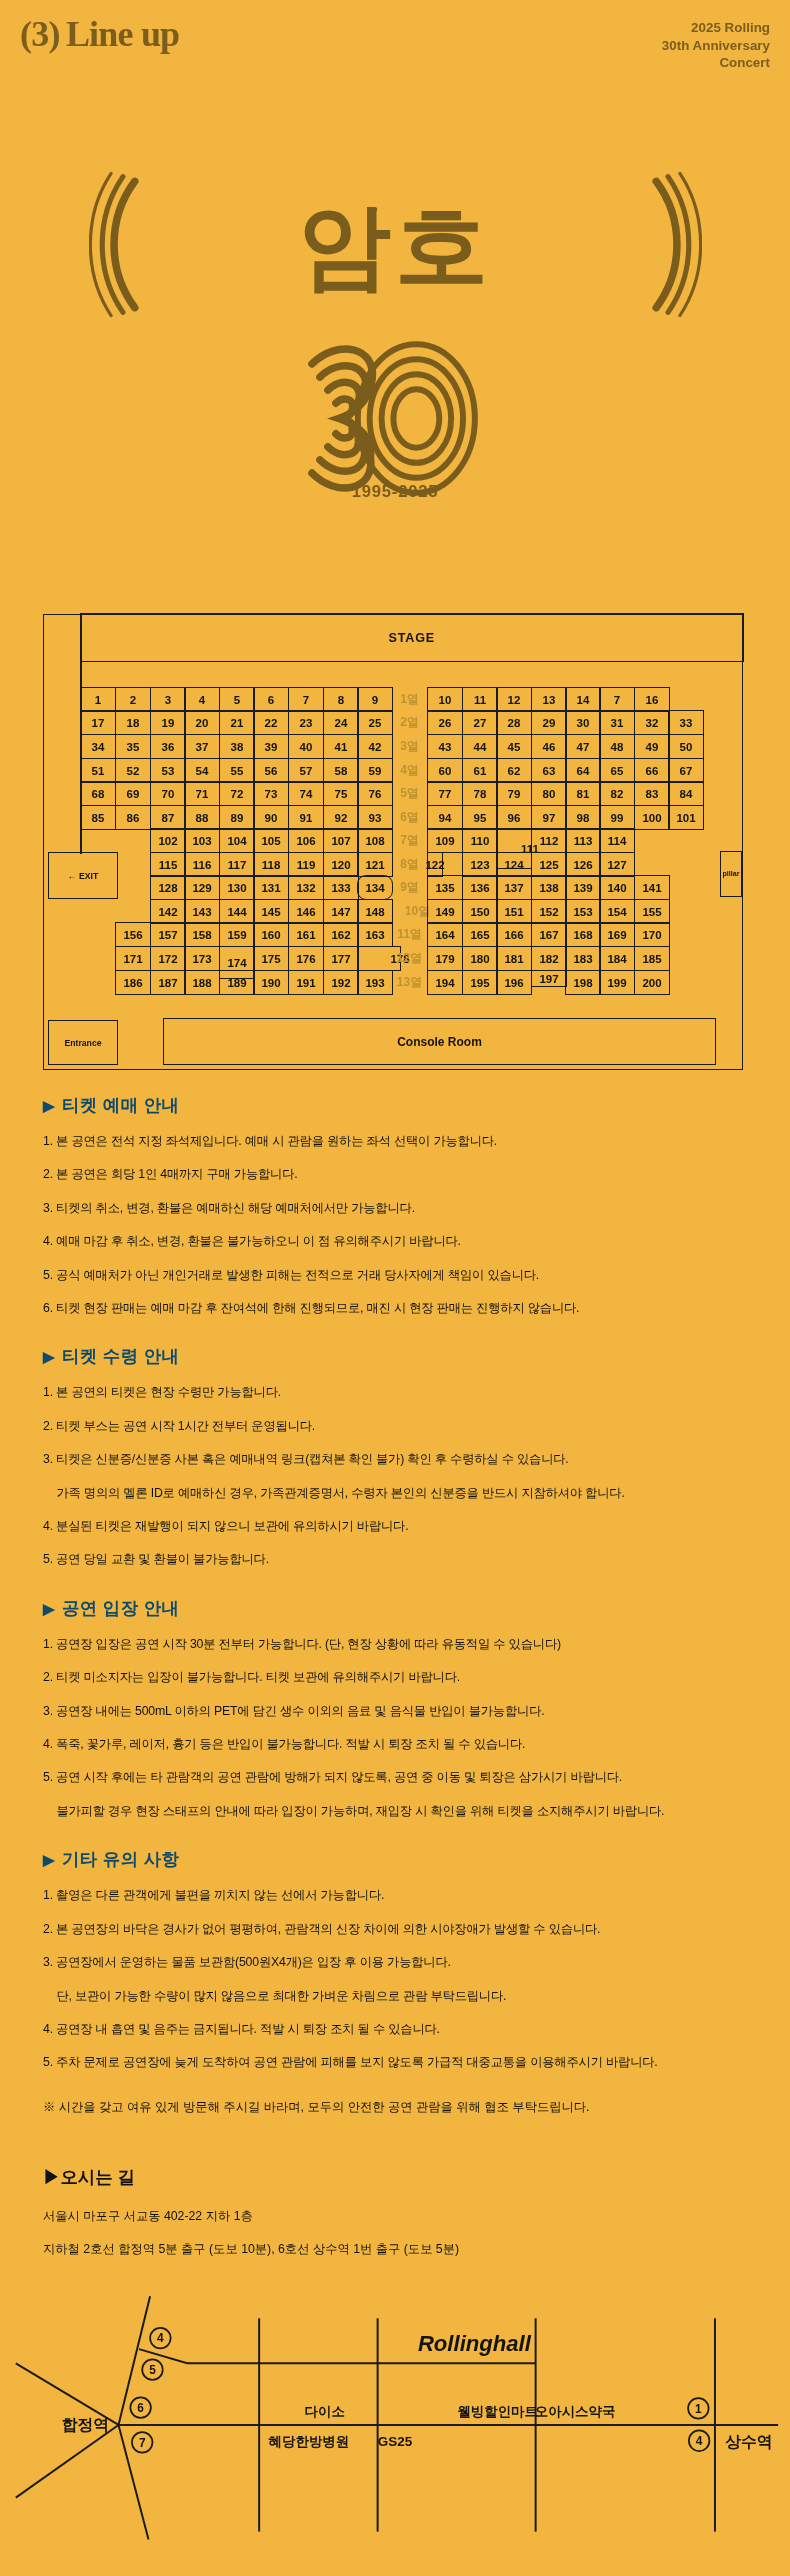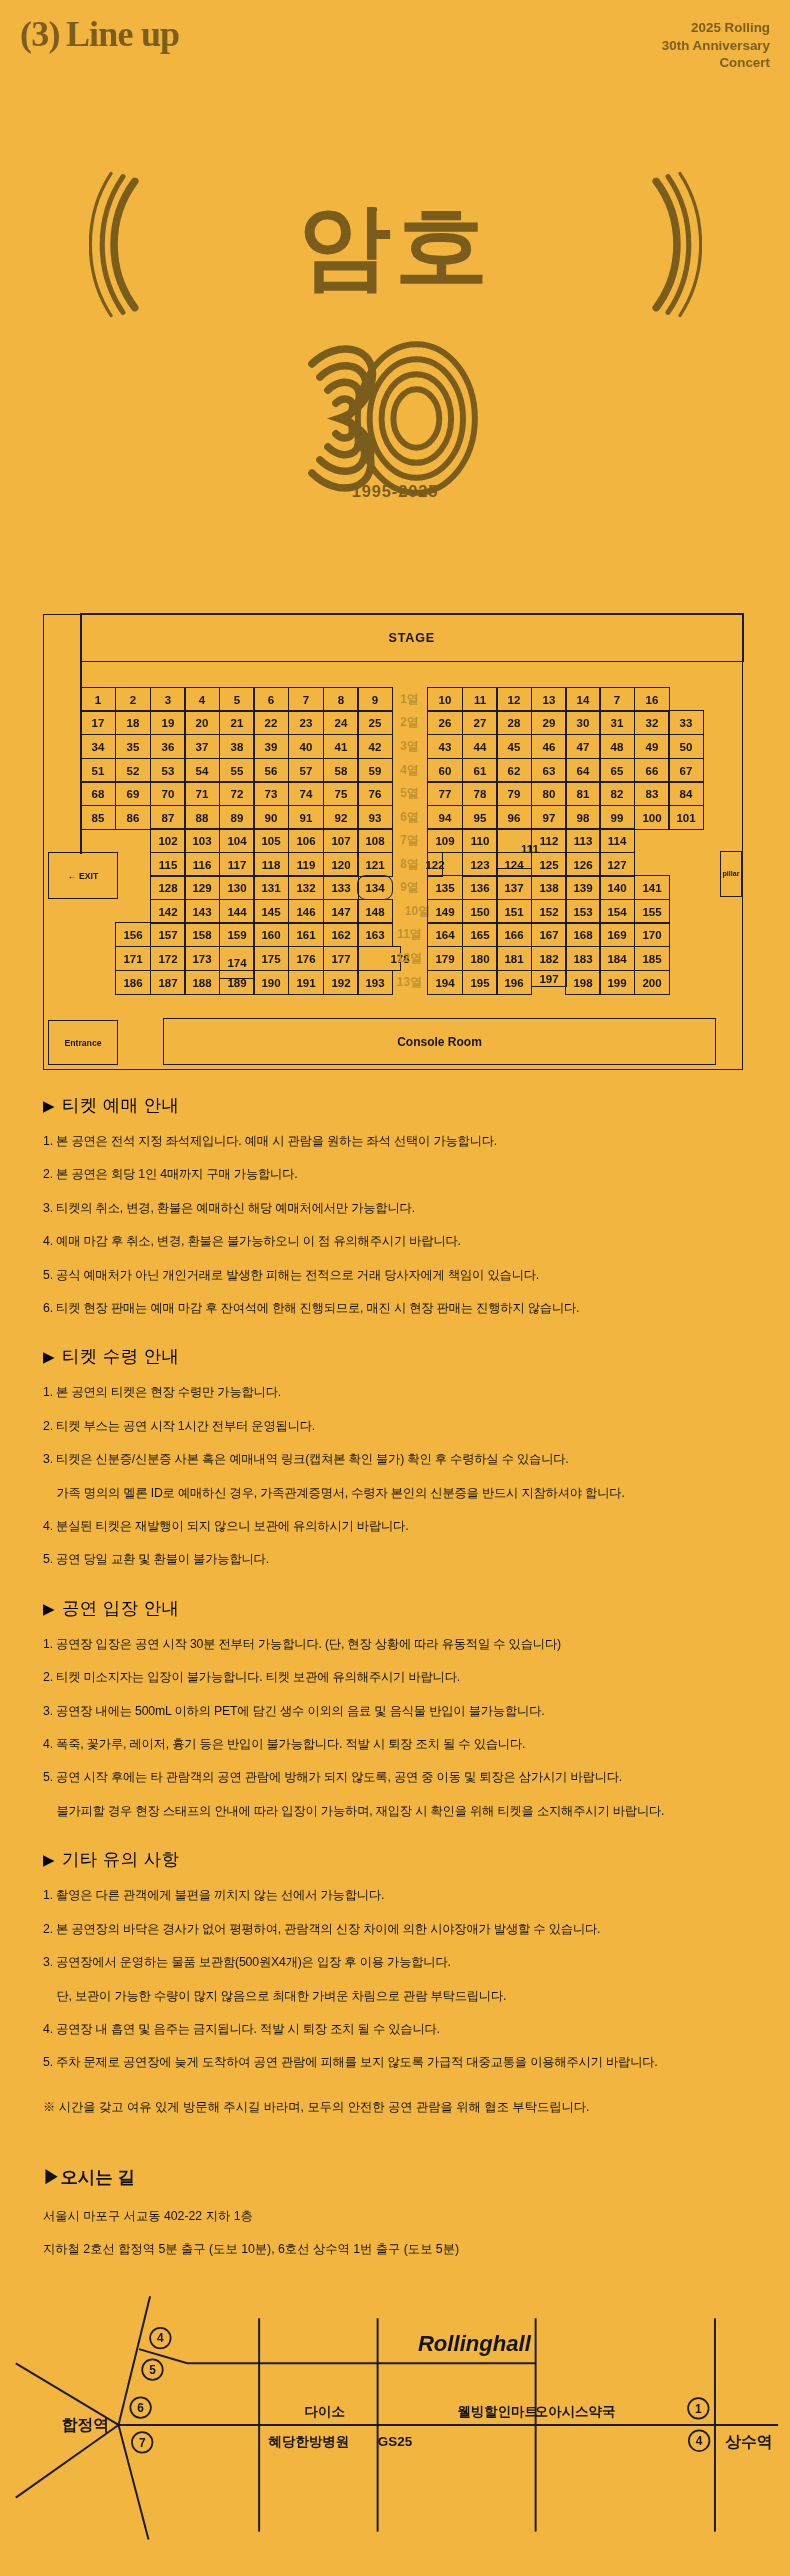--- a/index.html
+++ b/index.html
@@ -33,21 +33,21 @@
   .consolebox{left:119px;top:403px;width:553px;height:47px;font-weight:700;font-size:12px;}
   .seat{position:absolute;border:1.2px solid #1B1B1B;box-sizing:border-box;
     display:flex;align-items:center;justify-content:center;
     font-size:11.5px;font-weight:700;color:#141414;}
   .rowlabel{position:absolute;display:flex;align-items:center;justify-content:center;
     font-size:12px;font-weight:700;color:#BE9330;}
 
   
   .sections{left:43px;top:1093px;width:711px;color:#121212;}
   .sec{margin-bottom:28.5px;}
-  .sec h2{margin:0 0 16px 0;font-size:17.4px;font-weight:400;color:#000000;letter-spacing:0.4px;}
+  .sec h2{margin:0 0 16px 0;font-size:17.4px;font-weight:700;color:#0c4a6e;letter-spacing:0.4px;}
   .sec h2 .tri{font-size:15px;margin-right:7.1px;}
   .item{font-size:12.3px;font-weight:500;line-height:16px;margin-bottom:17.4px;letter-spacing:-0.2px;}
   .item.indent{padding-left:13.4px;}
   .notice{margin-top:19px;font-size:12.3px;font-weight:500;line-height:16px;}
   .directions{margin-top:50px;}
   .directions h2{margin:0 0 19px 0;font-size:17.4px;font-weight:800;}
   .dir-line{font-size:12.3px;font-weight:500;line-height:16px;margin-bottom:17.4px;}
 
   svg text{font-family:"Liberation Sans",sans-serif;}
 </style>

